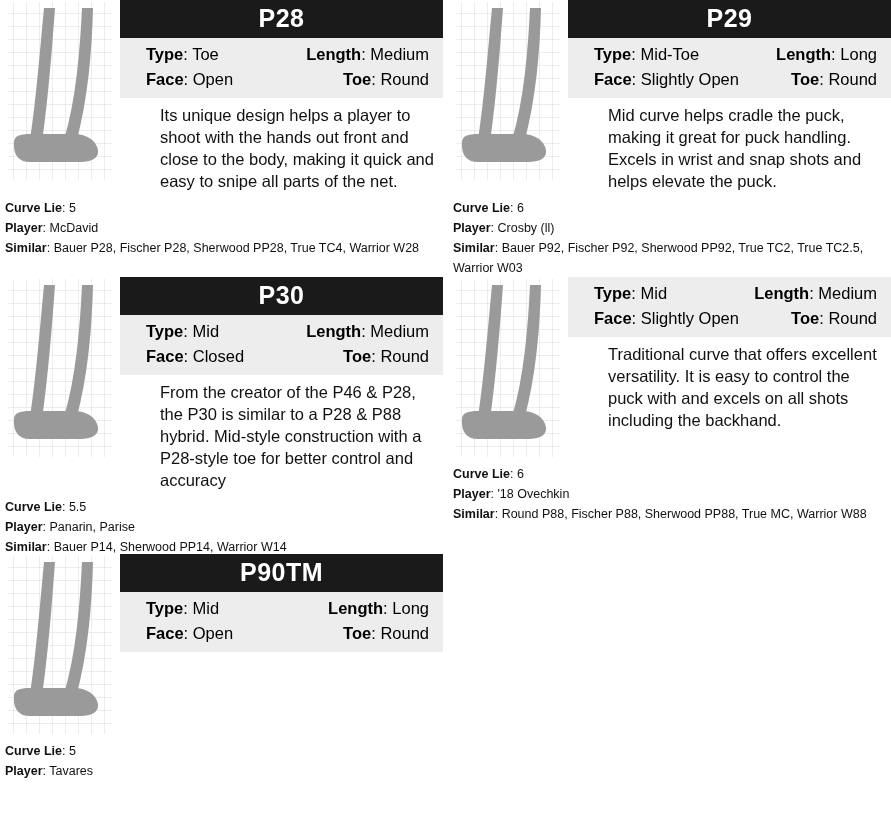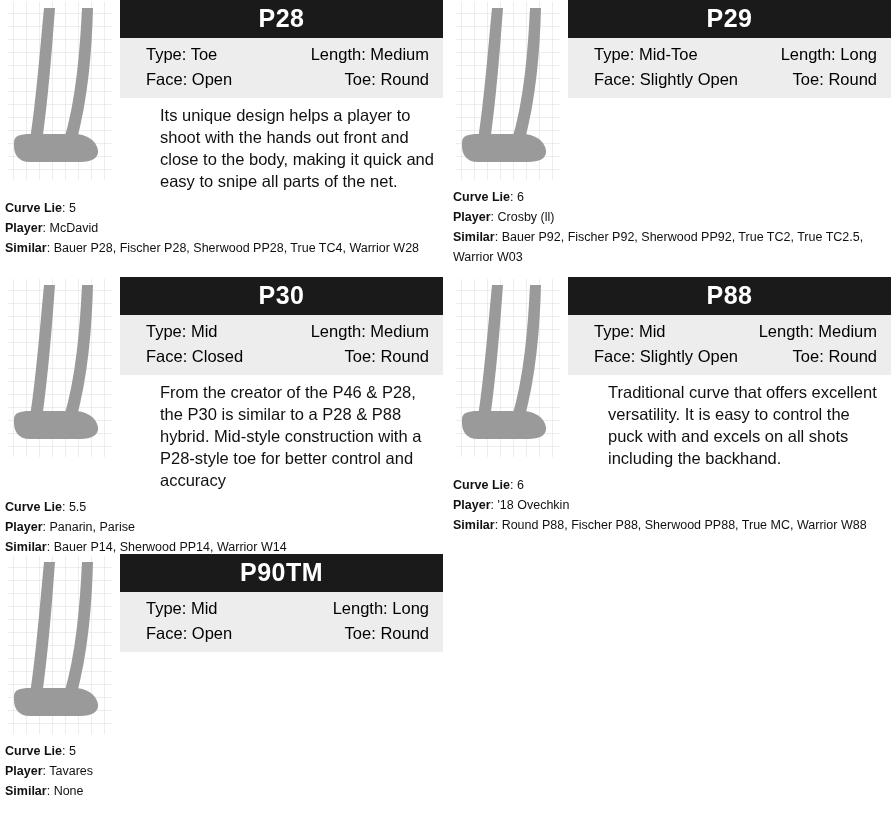--- a/index.html
+++ b/index.html
@@ -72,21 +72,21 @@
   }
   .spec-cell.left {
     text-align: left;
     padding-left: 18px;
   }
   .spec-cell.right {
     text-align: center;
     padding-right: 6px;
   }
   .spec-label {
-    font-weight: normal;
+    font-weight: bold;
   }
   .desc {
     font-size: 16.5px;
     line-height: 22px;
     padding: 6px 8px 4px 4px;
     color: #111;
     margin-left: 36px;
   }
   .meta {
     margin-top: 2px;
@@ -167,20 +167,21 @@
         <div class="spec-table">
           <div class="spec-row">
             <span class="spec-cell left"><span class="spec-label">Type</span>: <span>Mid-Toe</span></span>
             <span class="spec-cell right"><span class="spec-label">Length</span>: <span>Long</span></span>
           </div>
           <div class="spec-row">
             <span class="spec-cell left"><span class="spec-label">Face</span>: <span>Slightly Open</span></span>
             <span class="spec-cell right"><span class="spec-label">Toe</span>: <span>Round</span></span>
           </div>
         </div>
+        <div class="desc">Mid curve helps cradle the puck, making it great for puck handling. Excels in wrist and snap shots and helps elevate the puck.</div>
       </div>
     </div>
     <div class="meta">
       <div class="meta-row"><span class="meta-label">Curve Lie</span>: <span>6</span></div>
       <div class="meta-row"><span class="meta-label">Player</span>: <span>Crosby (ll)</span></div>
       <div class="meta-row"><span class="meta-label">Similar</span>: <span>Bauer P92, Fischer P92, Sherwood PP92, True TC2, True TC2.5, Warrior W03</span></div>
     </div>
   </div>
 
   <div class="card">
@@ -229,21 +230,20 @@
               <path d="M 13 0 L 0 0 0 13" fill="none" stroke="#dcdcdc" stroke-width="1"></path>
             </pattern>
           </defs>
           <rect x="8" y="2" width="104" height="178" fill="url(#gp4)"></rect>
           <path d="M44 8 C40 50 36 100 30 140 L42 142 C48 100 52 50 55 8 Z" fill="#9a9a9a"></path>
           <path d="M82 8 C80 50 76 100 64 140 L76 143 C88 100 92 50 93 8 Z" fill="#9a9a9a"></path>
           <path d="M14 142 C14 136 20 134 30 134 L74 134 C86 134 96 140 98 150 C99 158 92 162 80 162 L30 162 C18 162 14 154 14 146 Z" fill="#9a9a9a"></path>
         </svg>
       </div>
       <div class="info-box">
-        <div class="title-bar">P88</div>
         <div class="spec-table">
           <div class="spec-row">
             <span class="spec-cell left"><span class="spec-label">Type</span>: <span>Mid</span></span>
             <span class="spec-cell right"><span class="spec-label">Length</span>: <span>Medium</span></span>
           </div>
           <div class="spec-row">
             <span class="spec-cell left"><span class="spec-label">Face</span>: <span>Slightly Open</span></span>
             <span class="spec-cell right"><span class="spec-label">Toe</span>: <span>Round</span></span>
           </div>
         </div>
@@ -282,19 +282,18 @@
           <div class="spec-row">
             <span class="spec-cell left"><span class="spec-label">Face</span>: <span>Open</span></span>
             <span class="spec-cell right"><span class="spec-label">Toe</span>: <span>Round</span></span>
           </div>
         </div>
       </div>
     </div>
     <div class="meta">
       <div class="meta-row"><span class="meta-label">Curve Lie</span>: <span>5</span></div>
       <div class="meta-row"><span class="meta-label">Player</span>: <span>Tavares</span></div>
-      <div class="meta-row"><span class="meta-label">Similar</span>: <span>None</span></div>
     </div>
   </div>
 
   <div class="empty-cell"></div>
 
 </div>
 
 </body></html>

